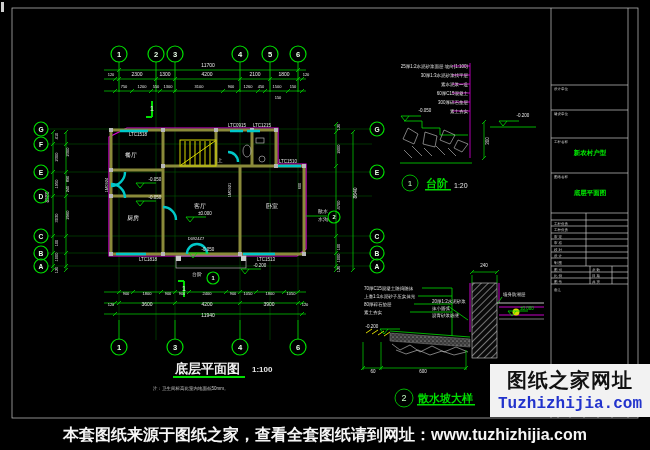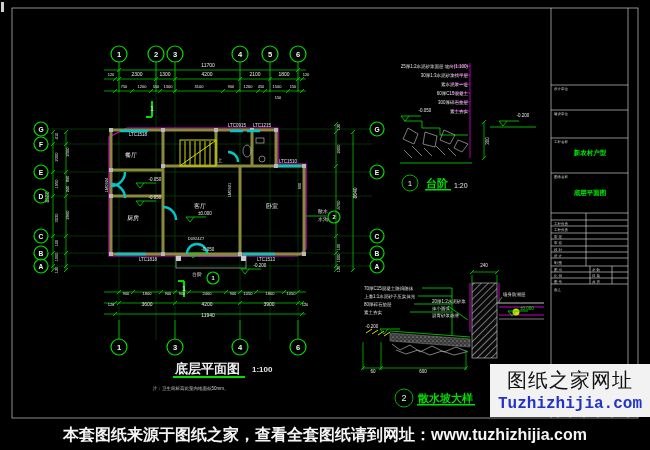--- a/index.html
+++ b/index.html
@@ -13,21 +13,21 @@
   .wall{stroke:#8a8a3a;stroke-width:3;fill:none;}
   .mag{stroke:#dd00dd;stroke-width:1.2;fill:none;}
   .cyan{stroke:#00c8c8;stroke-width:2.4;fill:none;}
   .grn{stroke:#00dd00;stroke-width:0.8;fill:none;}
   .wht{stroke:#cfcfcf;stroke-width:0.6;fill:none;}
   .ylw{stroke:#d8d800;stroke-width:1;fill:none;}
   .tbl{stroke:#c8c8c8;stroke-width:0.7;fill:none;}
   #banner{position:absolute;left:0;top:420px;width:650px;height:38px;background:#000;
           color:#f5f5f5;font-size:16px;font-weight:bold;text-align:center;line-height:30px;white-space:nowrap;}
   #watermark{position:absolute;left:490px;top:364px;width:160px;height:53px;background:#f2f2f2;}
-  #watermark .l1{color:#111;font-size:20px;font-weight:normal;text-align:center;margin-top:3px;letter-spacing:1px;}
+  #watermark .l1{color:#111;font-size:20px;font-weight:bold;text-align:center;margin-top:3px;letter-spacing:1px;}
   #watermark .l2{color:#2233cc;font-size:16px;font-weight:bold;text-align:center;margin-top:1px;font-family:Liberation Mono, monospace;}
 </style>
 </head>
 <body>
 
 <div id="screen">
 
 <svg id="sheet" width="650" height="420" viewBox="0 0 650 420">
   <defs>
     <pattern id="hatch" width="5" height="5" patternUnits="userSpaceOnUse" patternTransform="rotate(45)">

